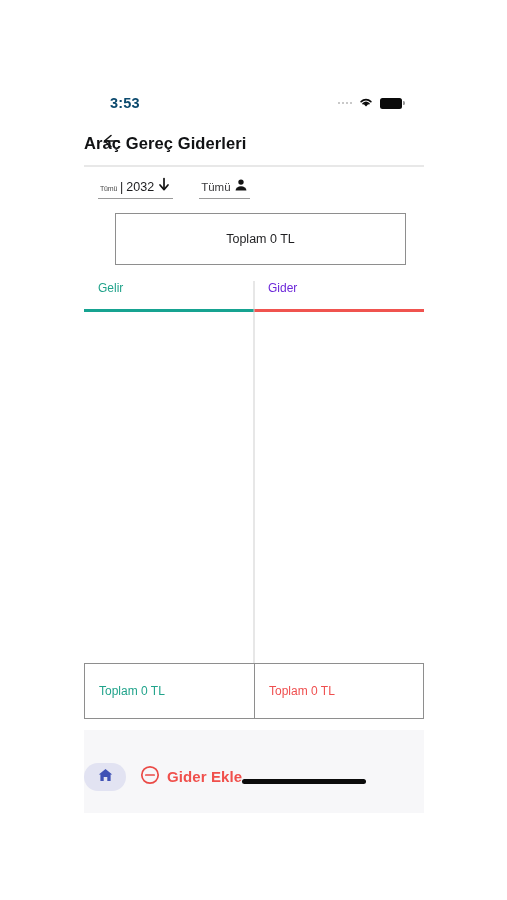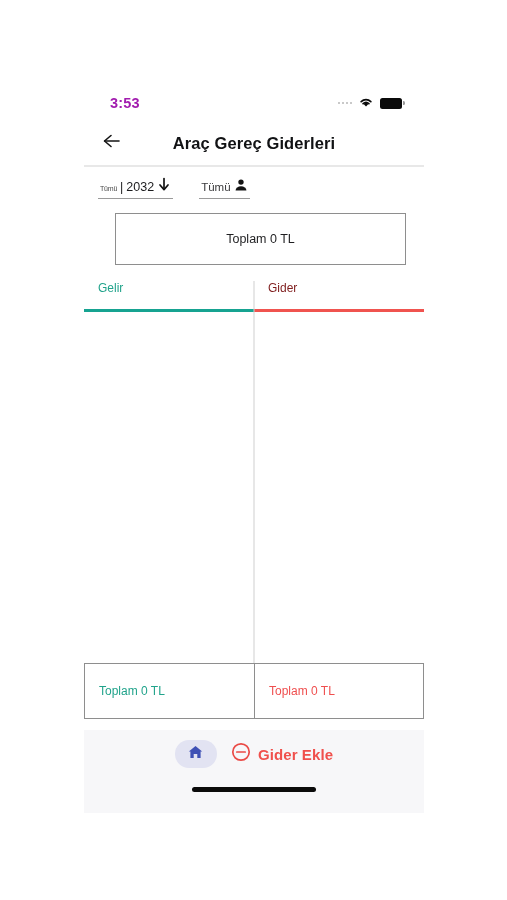--- a/index.html
+++ b/index.html
@@ -32,21 +32,21 @@
     display: flex;
     align-items: center;
     justify-content: space-between;
     padding: 0 22px 0 26px;
     box-sizing: border-box;
     background: #ffffff;
   }
   .status-time {
     font-size: 14.5px;
     font-weight: bold;
-    color: #a21caf;
+    color: #0c4a6e;
     letter-spacing: 0.2px;
   }
   .status-icons {
     display: flex;
     align-items: center;
     gap: 6px;
   }
   .sig-dots {
     display: flex;
     align-items: flex-end;
@@ -90,21 +90,21 @@
     display: flex;
     align-items: center;
     justify-content: center;
     cursor: pointer;
     margin-left: 6px;
   }
   .nav-title {
     position: absolute;
     left: 0;
     right: 0;
-    text-align: center;
+    text-align: left;
     font-size: 16.5px;
     font-weight: bold;
     color: #111214;
     pointer-events: none;
     letter-spacing: 0.1px;
   }
   .nav-sep {
     height: 2px;
     background: #e8e8e8;
     margin: 0;
@@ -170,21 +170,21 @@
   .col-head {
     flex: 1 1 50%;
     box-sizing: border-box;
   }
   .col-head .htxt {
     display: block;
     font-size: 12px;
     padding: 0 0 14px 14px;
   }
   .col-head.income .htxt { color: #21a38b; }
-  .col-head.expense .htxt { color: #7f1d1d; }
+  .col-head.expense .htxt { color: #6d28d9; }
   .rule {
     height: 2.5px;
   }
   .rule.income { background: #16a391; }
   .rule.expense { background: #f0534f; }
 
   .vdivider {
     position: absolute;
     left: 50%;
     top: 0;
@@ -220,21 +220,21 @@
 
   
   .bottom-bar {
     position: absolute;
     left: 0;
     right: 0;
     bottom: 0;
     height: 83px;
     background: #f7f7f9;
     display: flex;
-    flex-direction: column;
+    flex-direction: row;
     align-items: center;
   }
   .bb-actions {
     display: flex;
     align-items: center;
     gap: 14px;
     margin-top: 10px;
   }
   .home-pill {
     width: 42px;

